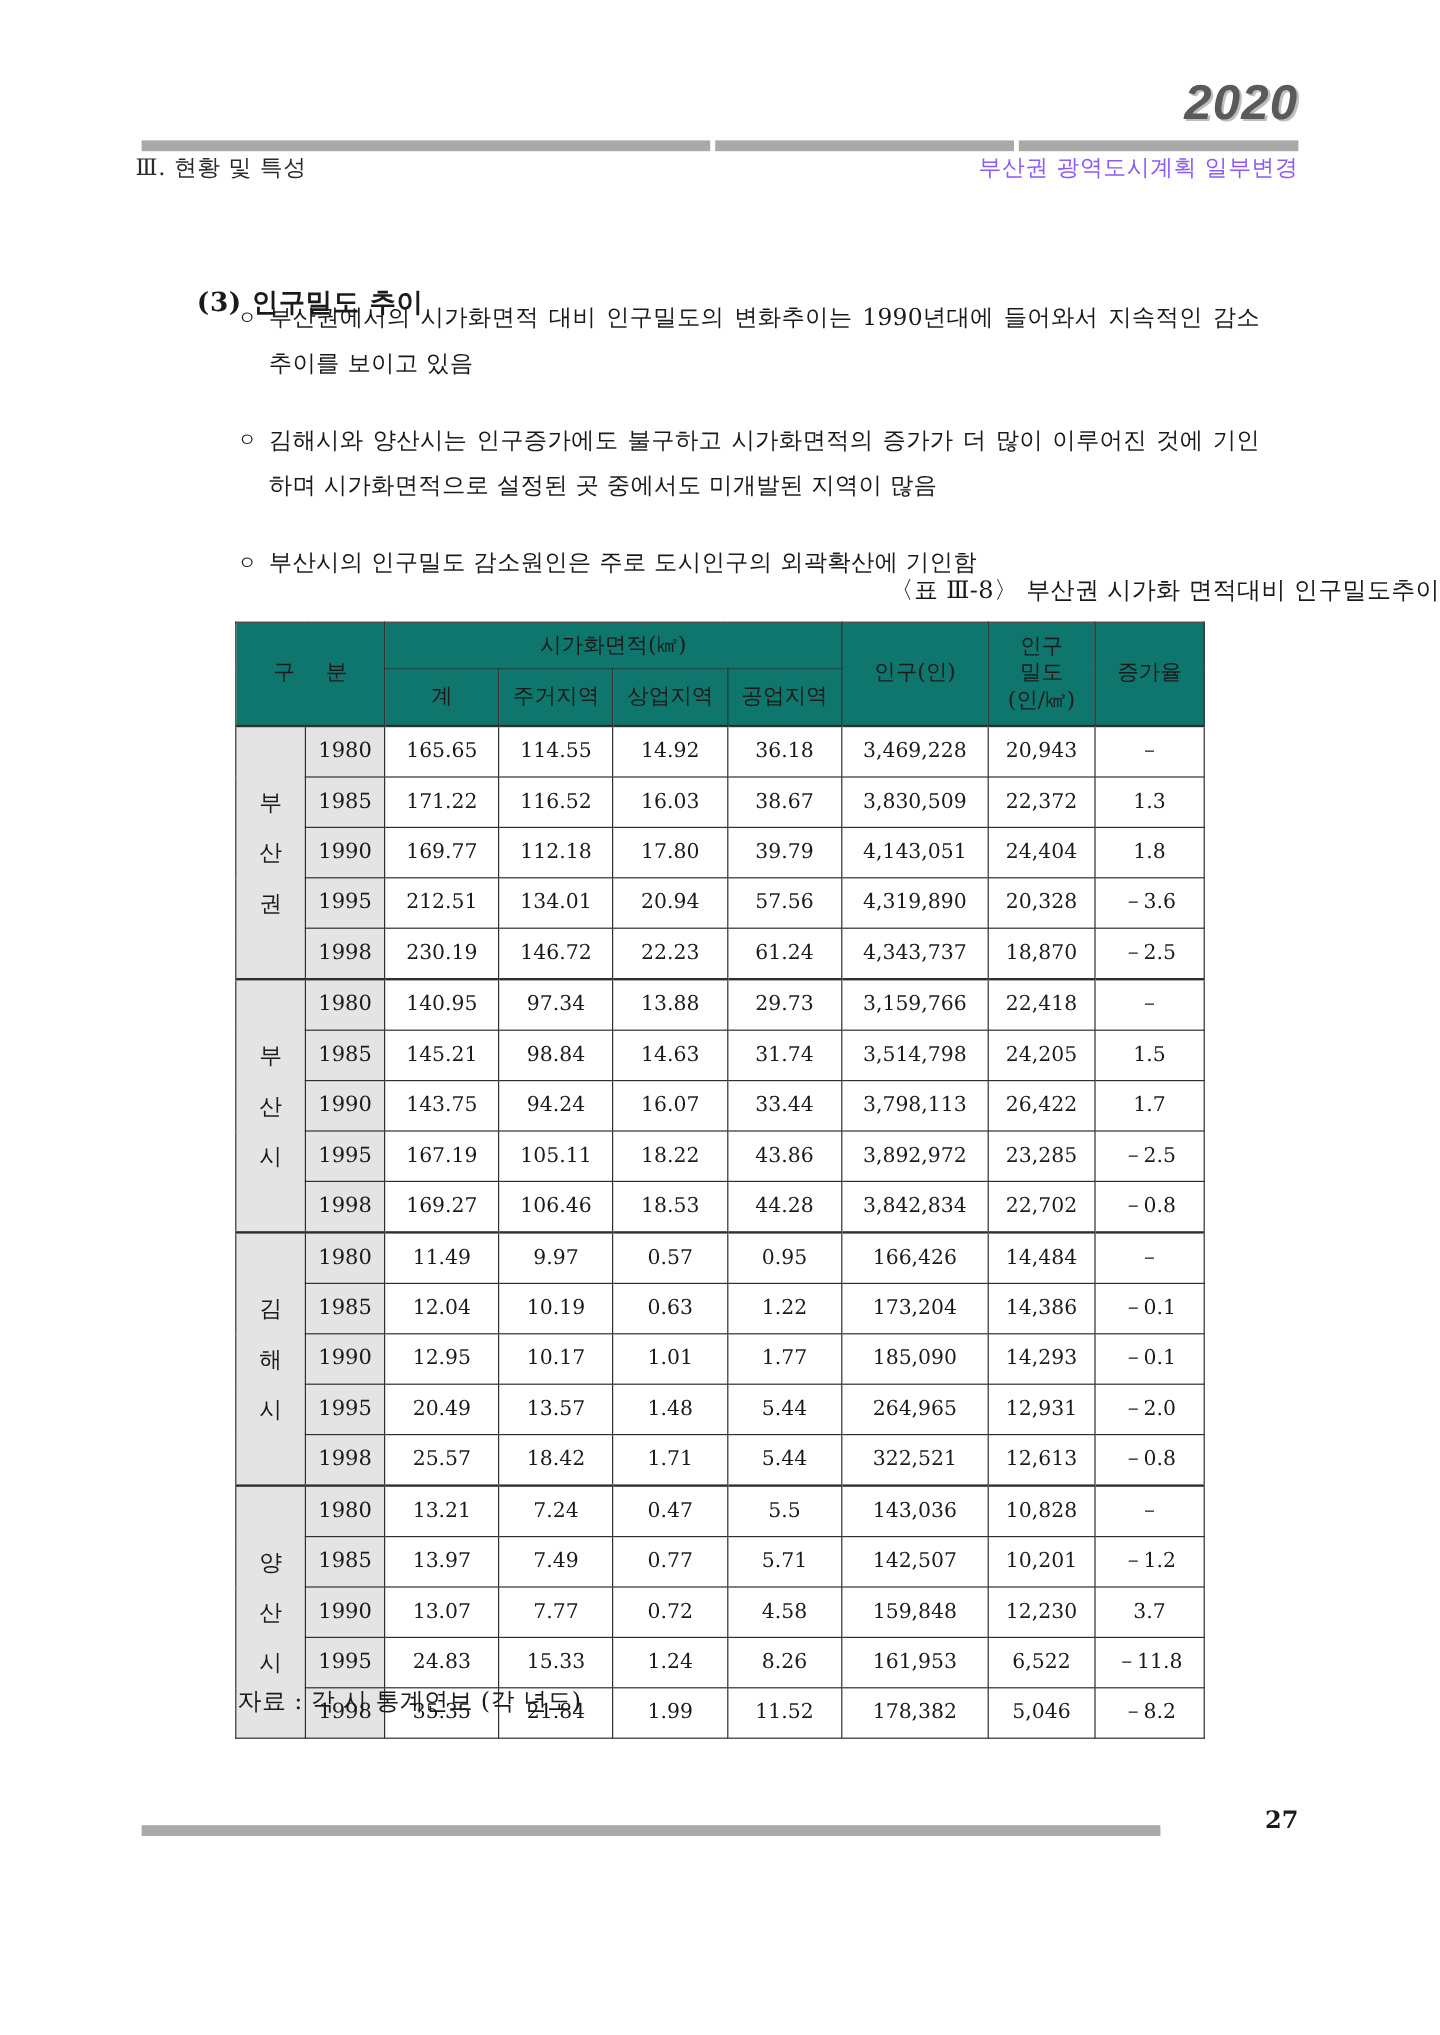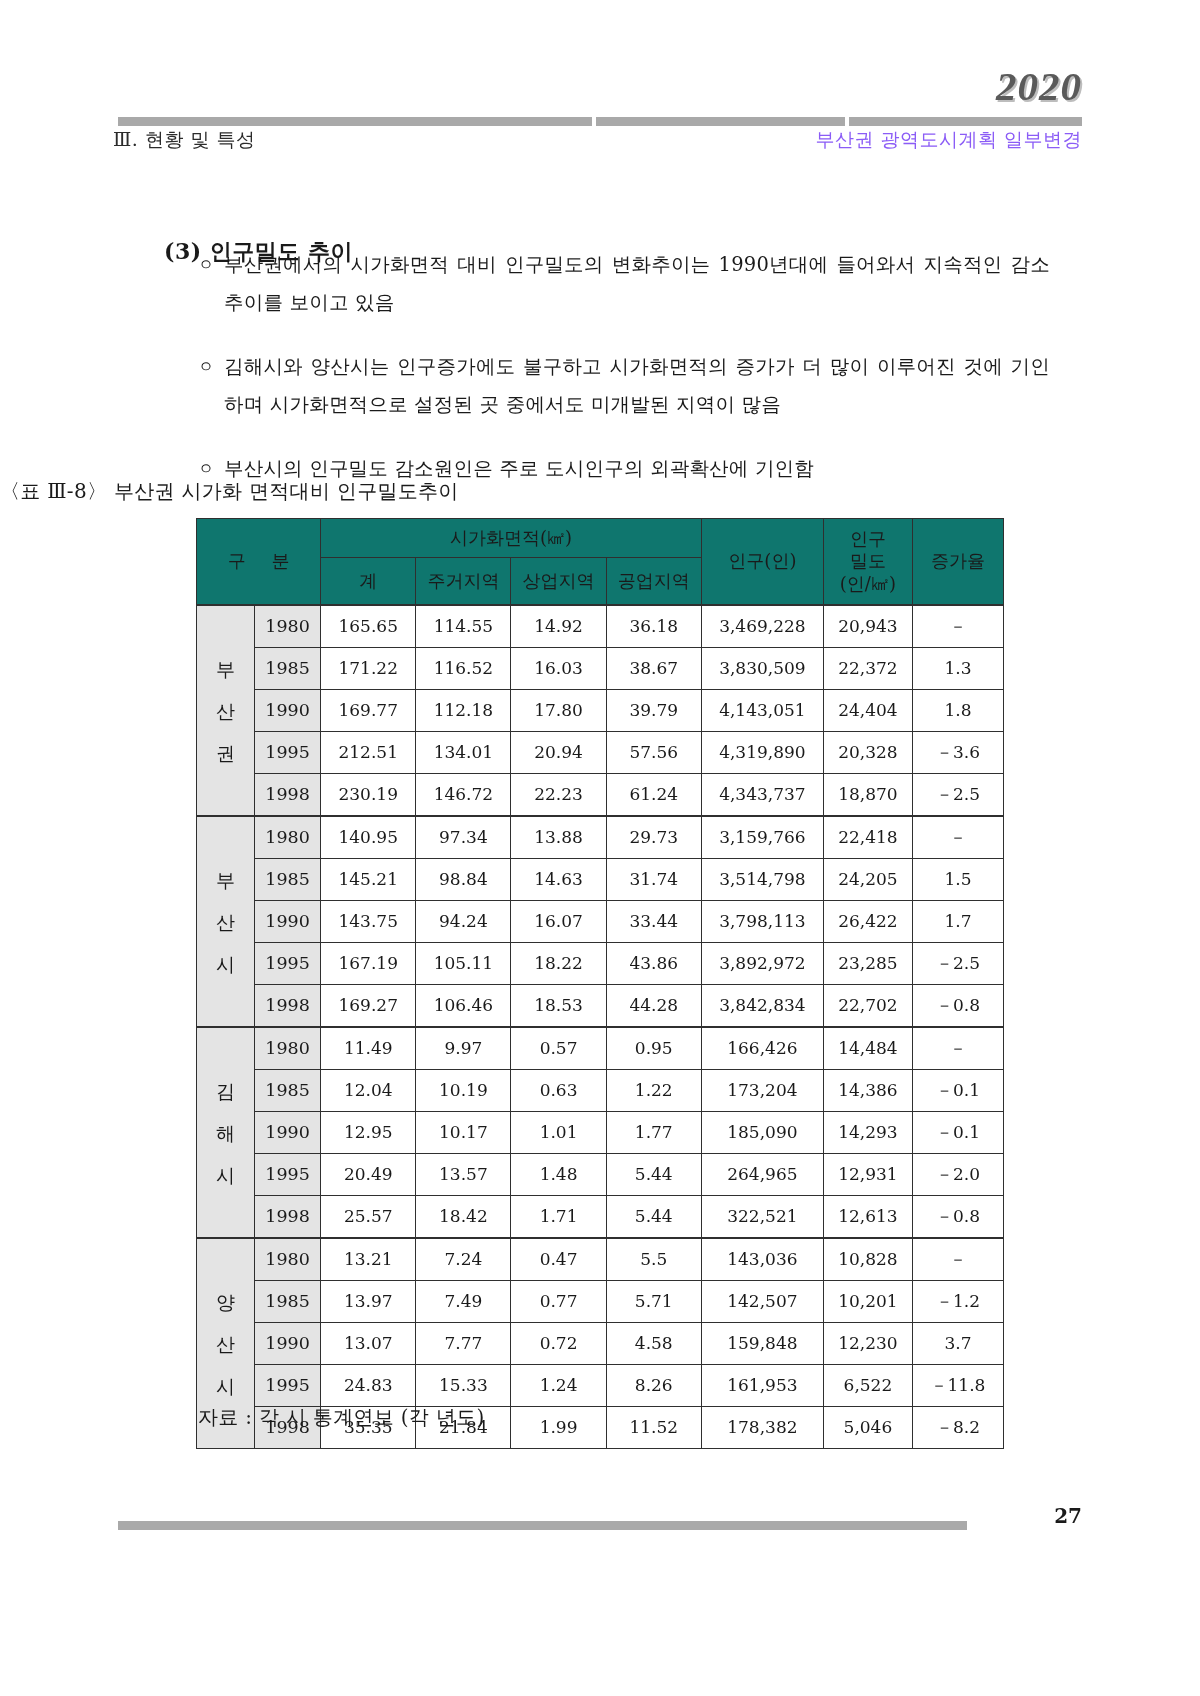--- a/index.html
+++ b/index.html
@@ -21,21 +21,21 @@
     width: 1200px;
     height: 1696px;
     box-sizing: border-box;
   }
 
   
   .hdr-year {
     position: absolute;
     top: 62px;
     right: 118px;
-    font-family: Liberation Serif, serif;
+    font-family: Liberation Sans, sans-serif;
     font-size: 41px;
     font-weight: bold;
     font-style: italic;
     letter-spacing: 1px;
     color: #5a5a5a;
     text-shadow: 2px 2px 0 #bdbdbd;
   }
   .hdr-rule {
     position: absolute;
     top: 117px;
@@ -102,21 +102,21 @@
     line-height: 38px;
   }
   .bullet.nowrap { text-align: left; }
 
   
   .tbl-caption {
     position: absolute;
     top: 478px;
     left: 0;
     width: 1200px;
-    text-align: left;
+    text-align: right;
     font-size: 20px;
     letter-spacing: .3px;
   }
 
   
   .tbl-wrap {
     position: absolute;
     top: 518px;
     left: 196px;
     width: 808px;

